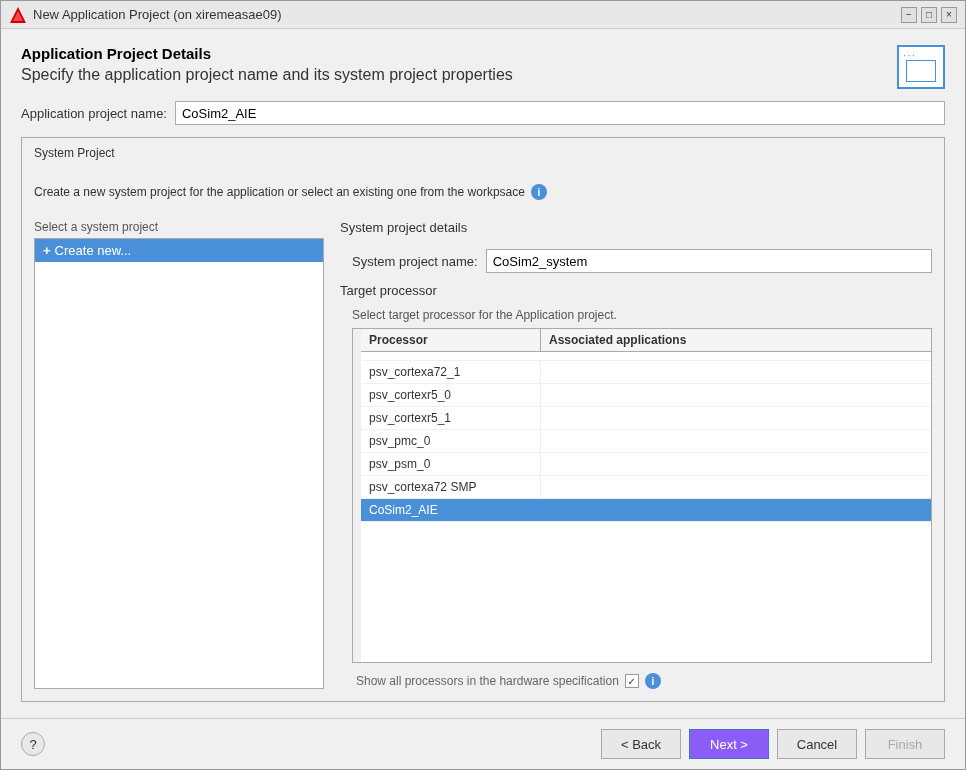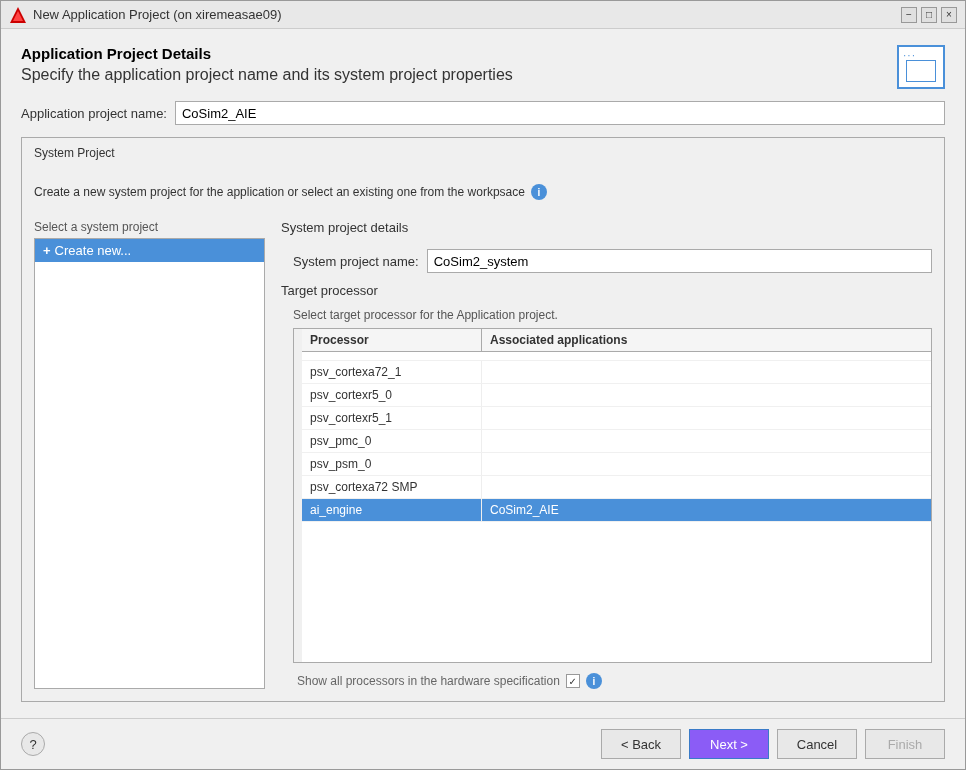--- a/index.html
+++ b/index.html
@@ -157,21 +157,21 @@
       flex-shrink: 0;
       cursor: pointer;
     }
     .two-col {
       display: flex;
       gap: 16px;
       flex: 1;
       min-height: 0;
     }
     .left-panel {
-      width: 231px;
+      width: 290px;
       flex-shrink: 0;
       display: flex;
       flex-direction: column;
     }
     .panel-label {
       font-size: 12px;
       color: #555;
       margin-bottom: 4px;
     }
     .list-box {
@@ -465,21 +465,20 @@
                   </div>
                   <div class="table-row">
                     <div class="cell-processor">psv_psm_0</div>
                     <div class="cell-assoc"></div>
                   </div>
                   <div class="table-row">
                     <div class="cell-processor">psv_cortexa72 SMP</div>
                     <div class="cell-assoc"></div>
                   </div>
                   <div class="table-row selected">
-                    <div class="cell-processor">ai_engine</div>
                     <div class="cell-assoc">CoSim2_AIE</div>
                   </div>
                 </div>
             </div>
 
             <div class="show-all-row">
               <span class="show-all-label">Show all processors in the hardware specification</span>
               <div class="checkbox checkbox-checked"></div>
               <span class="info-icon">i</span>
             </div>

